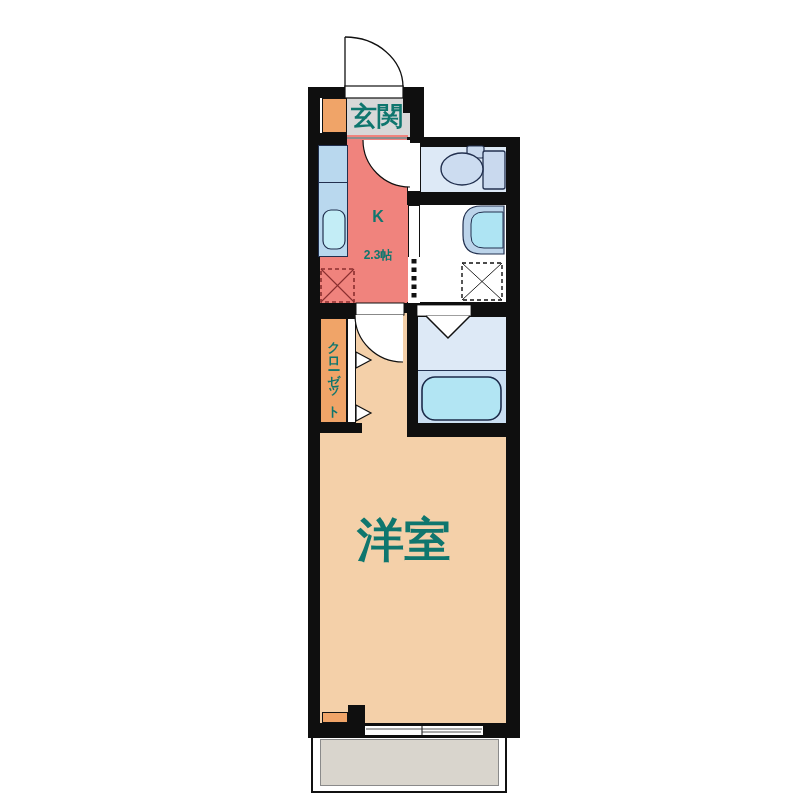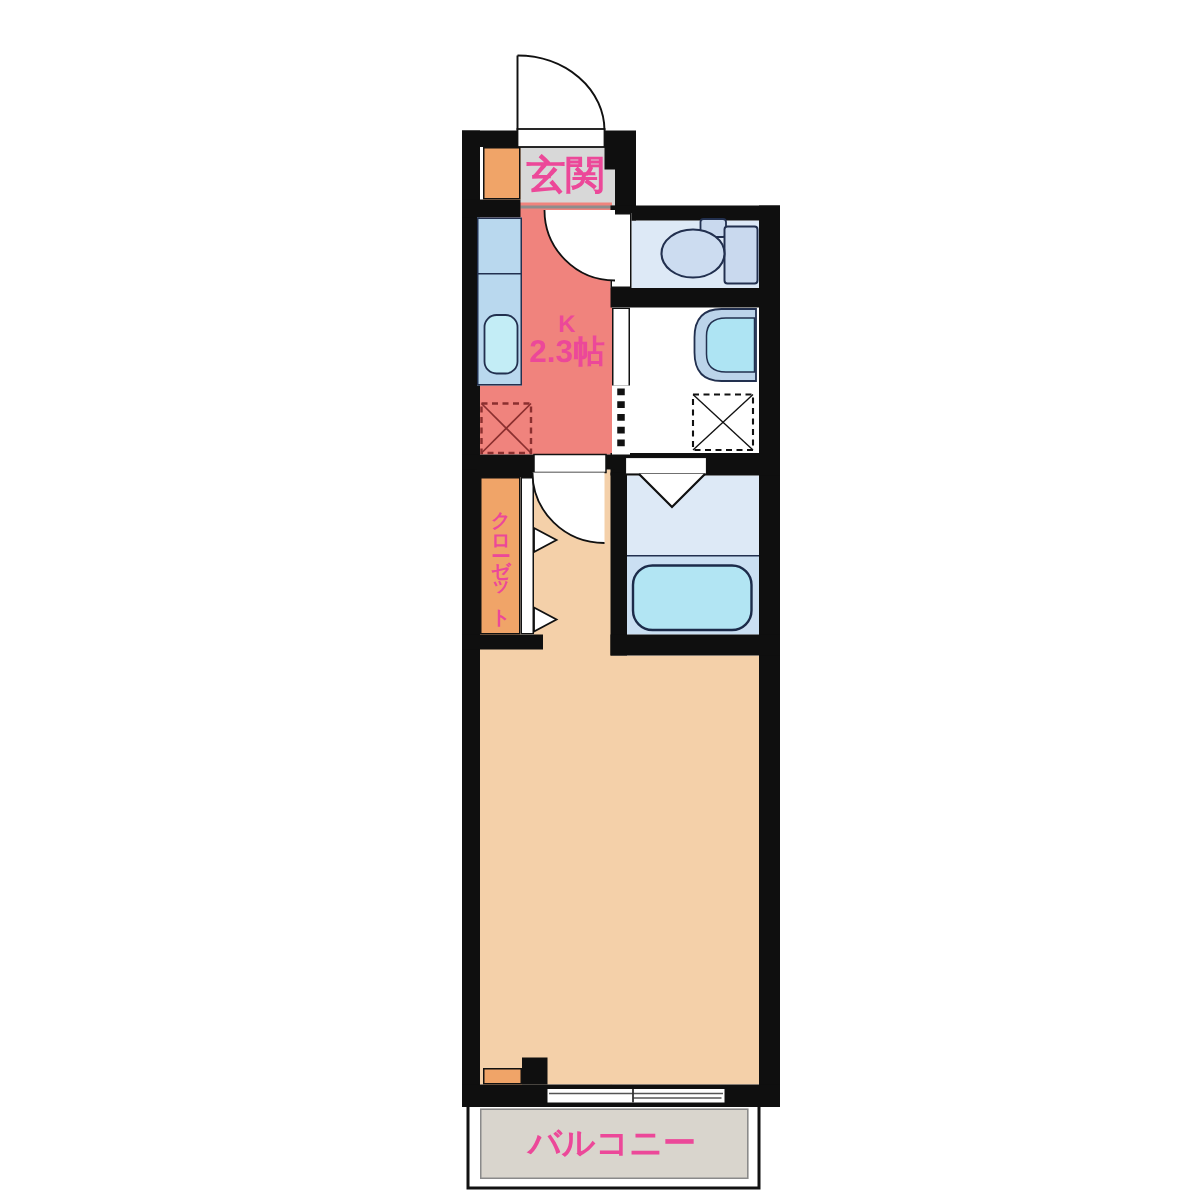--- a/index.html
+++ b/index.html
@@ -1,20 +1,20 @@
 <!DOCTYPE html>
 <html><head>
 <meta charset="utf-8">
 <style>
   html,body{margin:0;padding:0;background:#ffffff;}
   #stage{position:relative;width:800px;height:800px;background:#ffffff;overflow:hidden;
          font-family:"Liberation Sans","DejaVu Sans",sans-serif;}
   .wall{position:absolute;background:#0f0f0f;}
   .floor{position:absolute;}
-  .lbl{position:absolute;color:#ec4899;font-weight:700;text-align:center;white-space:nowrap;}
+  .lbl{position:absolute;color:#0f766e;font-weight:700;text-align:center;white-space:nowrap;}
   .doorstrip{position:absolute;background:#ffffff;border:1px solid #111;box-sizing:border-box;}
   svg.overlay{position:absolute;left:0;top:0;pointer-events:none;}
   .vtext{writing-mode:vertical-rl;display:flex;align-items:center;justify-content:center;}
 </style>
 </head>
 <body>
 
 <div id="stage">
 
   <div class="floor" style="left:347px;top:95px;width:63px;height:45px;background:#d8d8d8;"></div>
@@ -125,23 +125,23 @@
       <line x1="366" y1="729" x2="482" y2="729" stroke="#555" stroke-width="1"></line>
       <line x1="422" y1="732" x2="481" y2="732" stroke="#555" stroke-width="1"></line>
       <line x1="422" y1="726" x2="422" y2="735" stroke="#333" stroke-width="1.2"></line>
     </g>
   </svg>
 
   <div class="lbl" style="left:344px;top:103px;width:66px;font-size:26px;line-height:27px;">玄関</div>
 
   <div class="lbl" style="left:338px;top:208px;width:80px;font-size:16px;line-height:18px;">
     <div>K</div>
-    <div style="font-size:21px;">2.3帖</div>
+    <div style="font-size:12px;margin-top:20px;">2.3帖</div>
   </div>
 
   <div class="lbl vtext" style="left:321px;top:324px;width:25px;height:96px;font-size:13px;letter-spacing:1px;">クローゼット</div>
 
   <div class="lbl" style="left:298px;top:510px;width:212px;">
+    <div style="font-size:47px;line-height:60px;">洋室</div>
   </div>
 
-  <div class="lbl" style="left:318px;top:749px;width:180px;font-size:22px;line-height:26px;">バルコニー</div>
 
 </div>
 
 </body></html>

